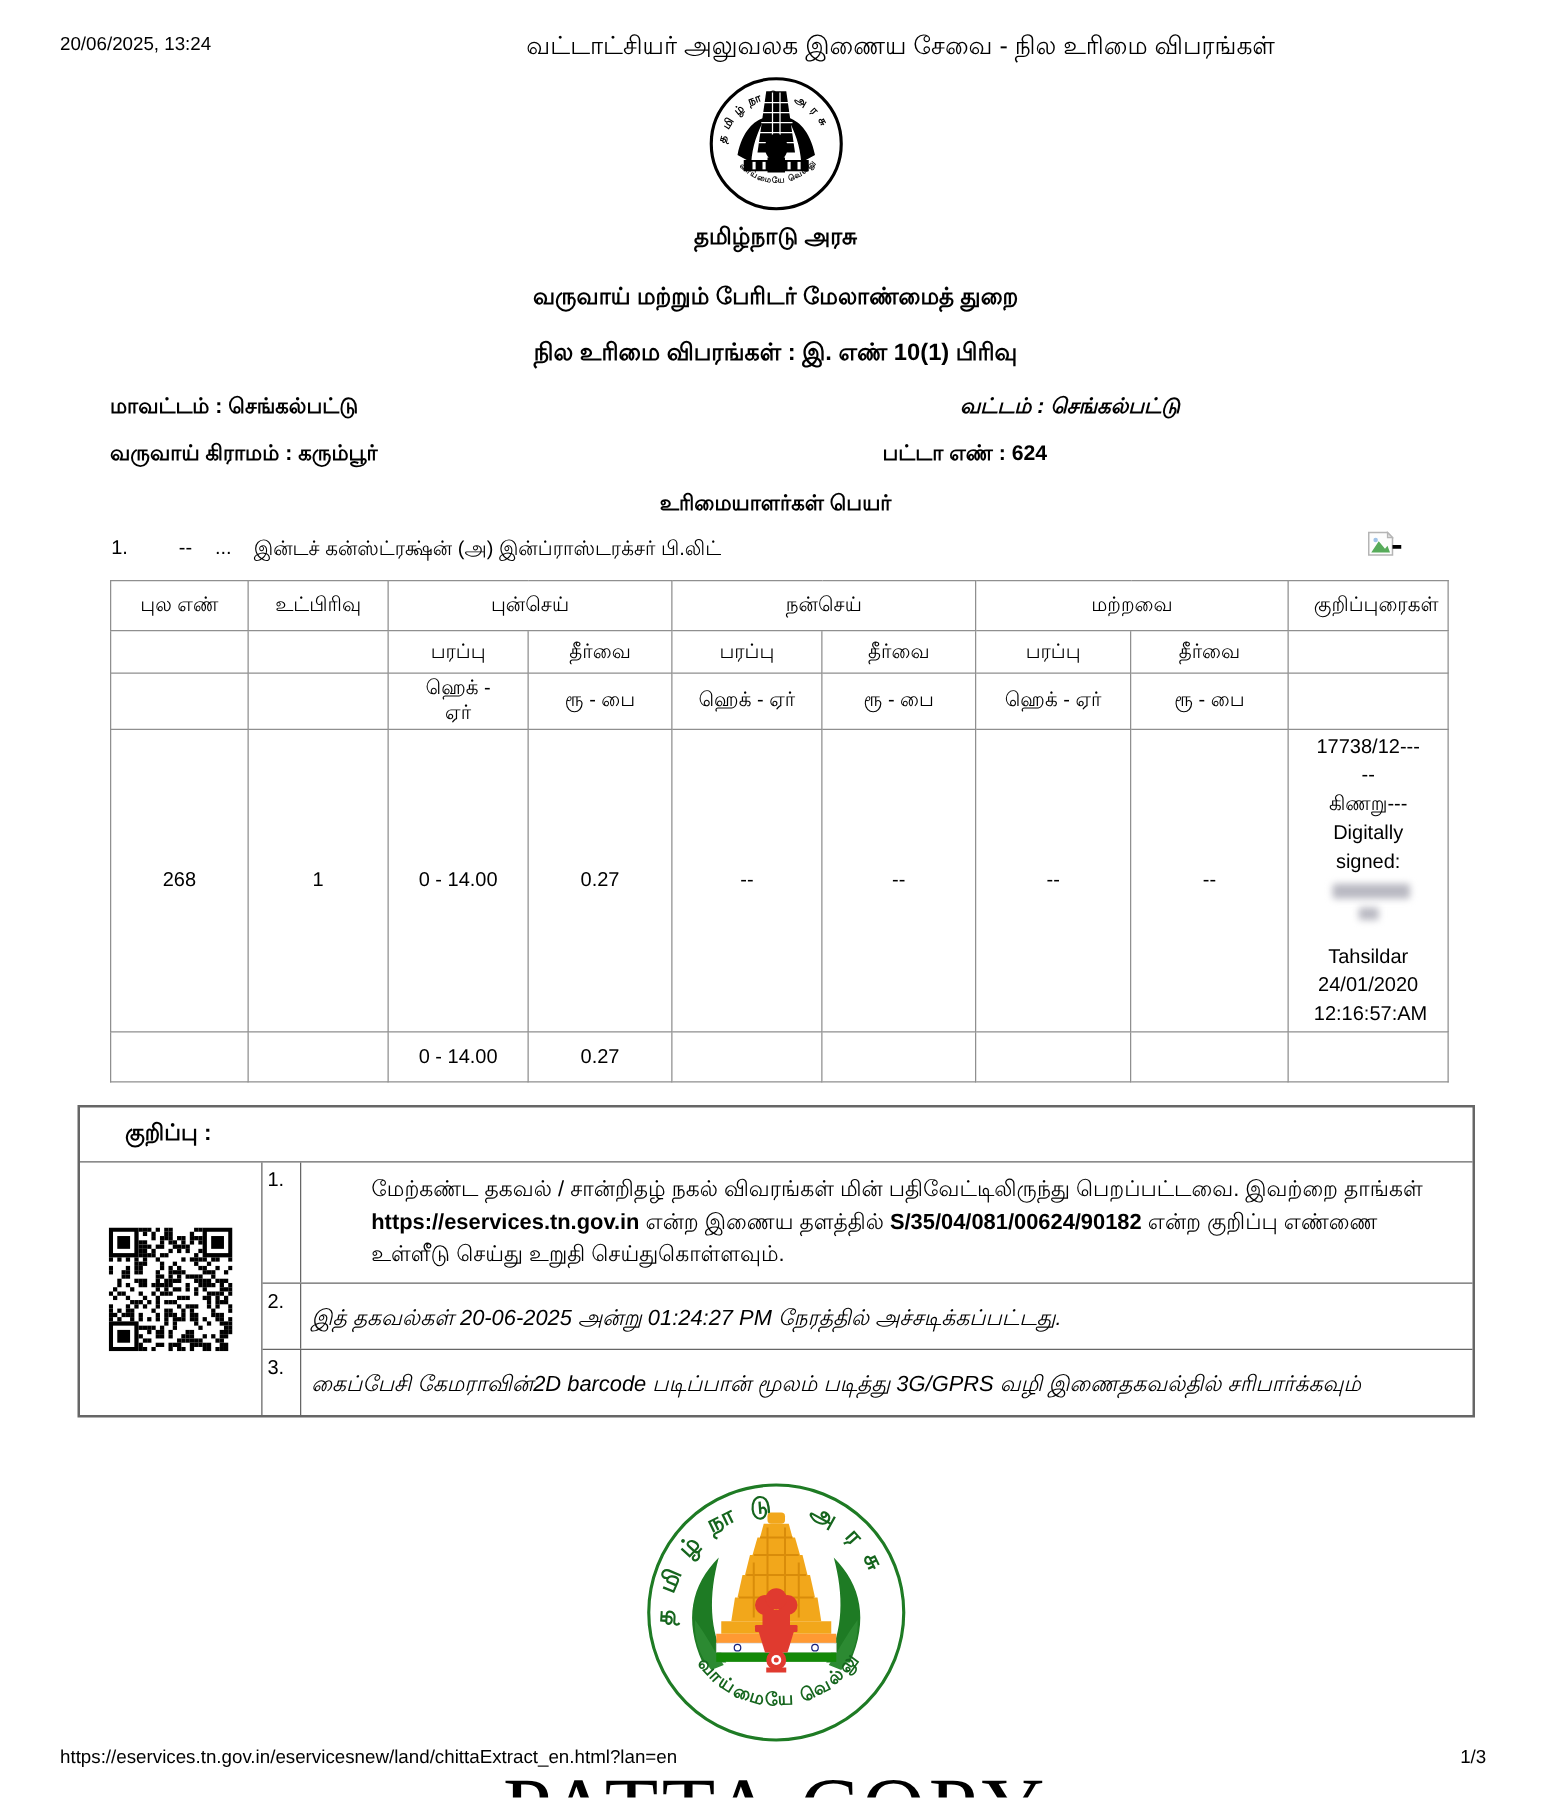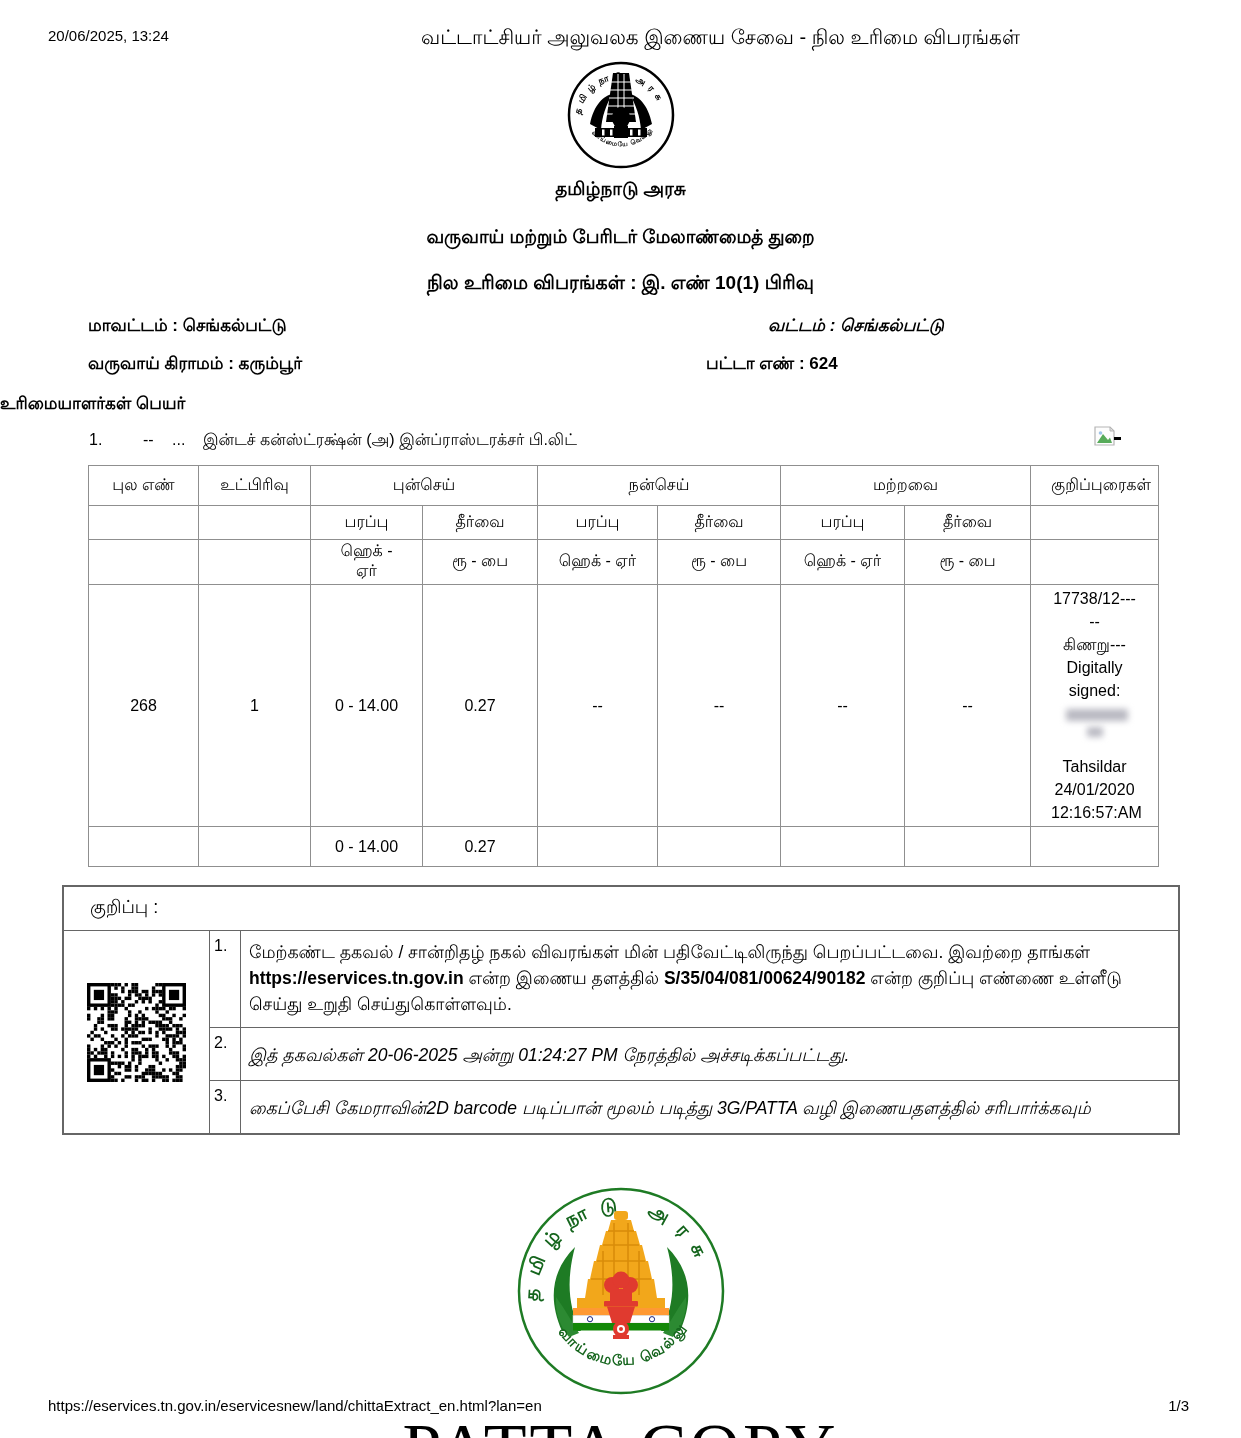--- a/index.html
+++ b/index.html
@@ -16,21 +16,21 @@
   .gov-line { text-align:center; font-weight:bold; font-size:18.5px; margin-top:8px; }
   .dept-line { text-align:center; font-weight:bold; font-size:18.5px; margin-top:24px; }
   .doctitle-line { text-align:center; font-weight:bold; font-size:19px; margin-top:22px; }
 
   .info-block { position:relative; height:74px; margin-top:20px; font-weight:bold; font-size:17px; }
   .info-district { position:absolute; left:88px; top:0; }
   .info-taluk    { position:absolute; left:768px; top:0;font-style:italic; }
   .info-village  { position:absolute; left:88px; top:38px; }
   .info-patta    { position:absolute; left:706px; top:38px; }
 
-  .owners-heading { text-align:left; font-weight:bold; font-size:17px; margin-top:4px; }
+  .owners-heading { text-align:center; font-weight:bold; font-size:17px; margin-top:4px; }
 
   .owner-row { position:relative; height:28px; margin-top:12px; font-size:16px; }
   .owner-index  { position:absolute; left:89px; top:4px; }
   .owner-dashes { position:absolute; left:143px; top:4px; }
   .owner-dots   { position:absolute; left:172px; top:4px; }
   .owner-name   { position:absolute; left:203px; top:4px; }
   .broken-img   { position:absolute; left:1093px; top:-2px; }
 
   table.land { border-collapse:collapse; table-layout:fixed; width:1070px; margin-left:88px; margin-top:10px; }
   table.land th, table.land td { border:1.5px solid #8f8f8f; font-weight:normal; font-size:16px; text-align:center; vertical-align:middle; padding:2px 20px; }
@@ -38,29 +38,29 @@
   tr.hdr2 th { height:34px; }
   tr.hdr3 th { height:34px; }
   tr.datarow td { height:186px; }
   tr.totalrow td { height:40px; }
   .remarks-cell { font-size:15px; line-height:23px; padding:4px 2px; }
   .blur-blob { display:inline-block; width:62px; height:12px; background:#b9b9c2; border-radius:2px; filter:blur(3px); vertical-align:middle; margin-left:4px; }
   .blur-blob.small { width:16px; height:10px; display:block; margin:2px auto 0; }
   .remarks-gap { height:18px; }
 
   .notes-box { width:1118px; margin-left:62px; margin-top:18px; border:2px solid #666; }
-  .notes-heading { font-weight:normal; font-size:18px; padding:10px 0 10px 26px; border-bottom:1.5px solid #666; }
+  .notes-heading { font-weight:bold; font-size:18px; padding:10px 0 10px 36px; border-bottom:1.5px solid #666; }
   .notes-body { display:flex; align-items:stretch; }
   .qr-cell { width:146px; border-right:1.5px solid #666; display:flex; align-items:center; justify-content:center; }
   .notes-list { flex:1; }
   .note-row { display:flex; border-bottom:1.5px solid #666; }
   .note-row:last-child { border-bottom:none; }
   .note-num { width:31px; border-right:1.5px solid #666; font-size:16px; padding:6px 2px 0 4px; }
   .note-text { flex:1; font-size:17.5px; line-height:26px; padding:8px 14px 8px 8px; }
-  .note-row.n1 .note-text { min-height:96px; }
+  .note-row.n1 .note-text { min-height:96px;margin-left:48px; }
   .note-row.n2 .note-text, .note-row.n3 .note-text { min-height:34px; padding-top:14px; padding-bottom:12px;font-style:italic; }
   .b { font-weight:bold; }
 
   .emblem-bottom { display:block; margin:50px auto 0; }
   .patta-copy { font-family:"Liberation Serif", serif; font-size:70px; text-align:center; margin-top:12px; letter-spacing:3px; font-weight:400; }
 
   .pagefooter { position:absolute; bottom:24px; left:48px; right:52px; display:flex; justify-content:space-between; font-size:15px;text-align:right; }
 </style>
 </head>
 <body>
@@ -563,21 +563,21 @@
               <span class="b">S/35/04/081/00624/90182</span>
               <span>என்ற குறிப்பு எண்ணை உள்ளீடு செய்து உறுதி செய்துகொள்ளவும்.</span>
             </div>
           </div>
           <div class="note-row n2">
             <div class="note-num">2.</div>
             <div class="note-text">இத் தகவல்கள் 20-06-2025 அன்று 01:24:27 PM நேரத்தில் அச்சடிக்கப்பட்டது.</div>
           </div>
           <div class="note-row n3">
             <div class="note-num">3.</div>
-            <div class="note-text">கைப்பேசி கேமராவின்2D barcode படிப்பான் மூலம் படித்து 3G/PATTA வழி இணையதளத்தில் சரிபார்க்கவும்</div>
+            <div class="note-text">கைப்பேசி கேமராவின்2D barcode படிப்பான் மூலம் படித்து 3G/GPRS வழி இணைதகவல்தில் சரிபார்க்கவும்</div>
           </div>
         </div>
       </div>
     </div>
 
     <svg class="emblem-bottom" width="212" height="212" viewBox="0 0 212 212">
       <defs>
         <path id="ctp-top" d="M 24,122 A 83,83 0 1 1 188,122" fill="none"></path>
         <path id="ctp-bot" d="M 38,138 A 76,76 0 0 0 174,138" fill="none"></path>
       </defs>

